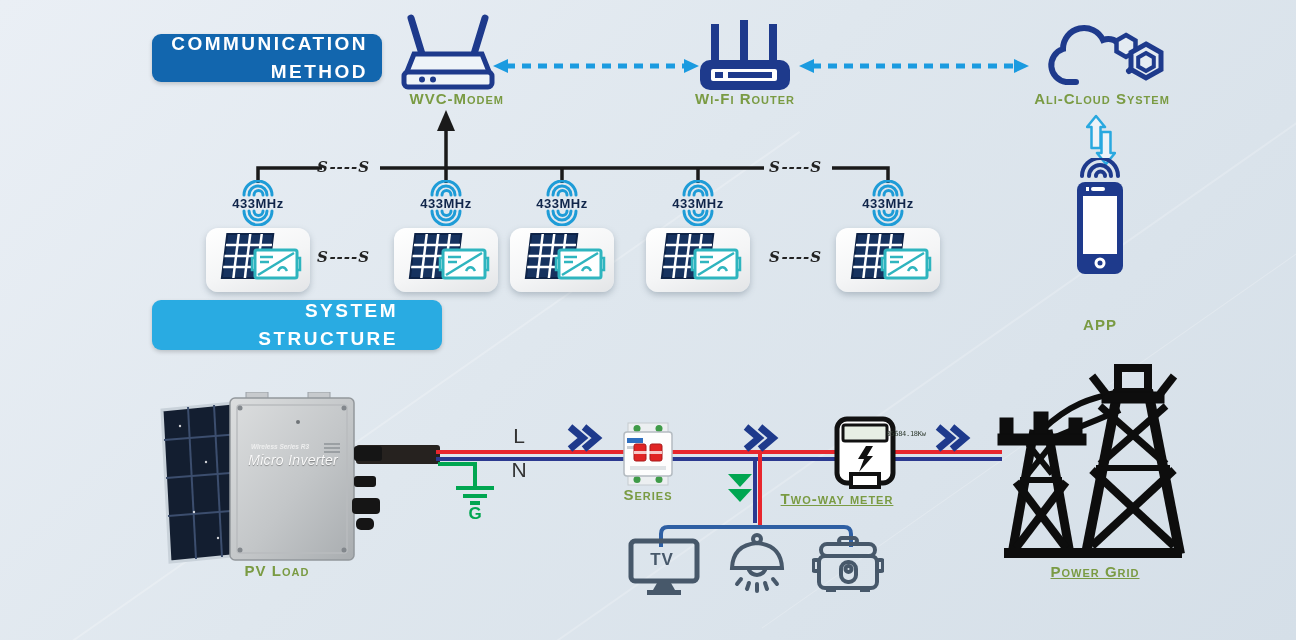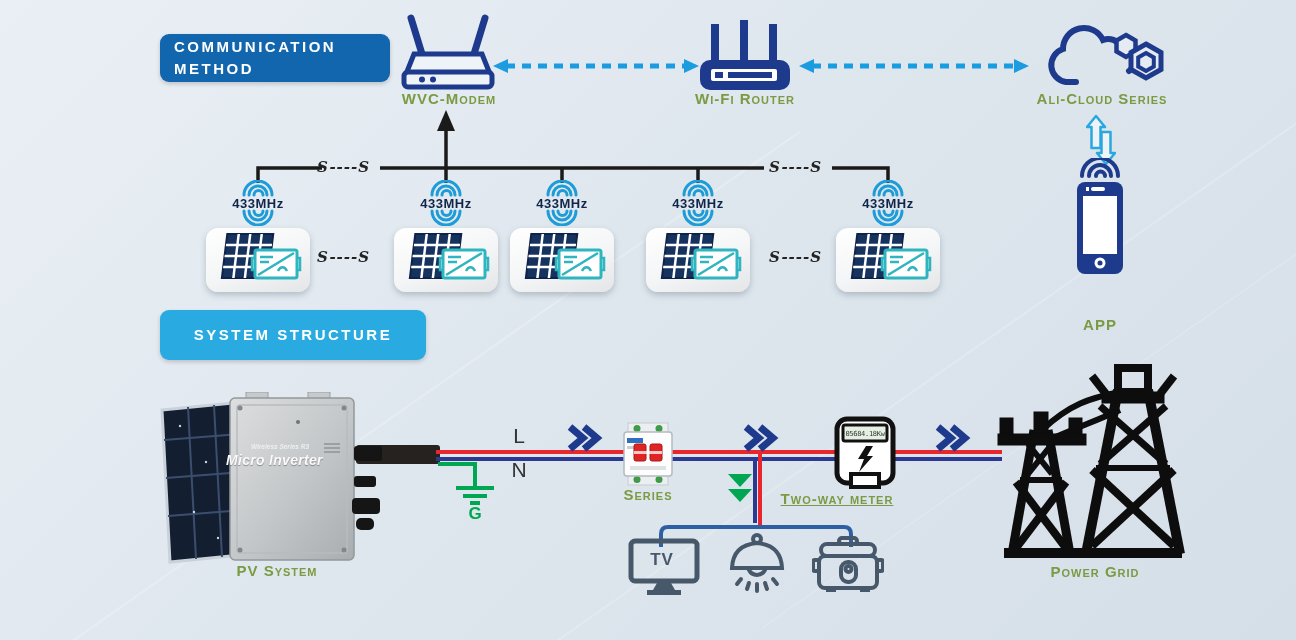--- a/index.html
+++ b/index.html
@@ -1,38 +1,38 @@
 <!DOCTYPE html>
 <html><head>
 <meta charset="utf-8">
 <style>
   html,body{margin:0;padding:0;}
   body{width:1296px;height:640px;overflow:hidden;font-family:"Liberation Sans",sans-serif;}
   #canvas{position:relative;width:1296px;height:640px;overflow:hidden;
     background:linear-gradient(135deg,#eaeff5 0%,#dfe7ee 45%,#d5dfe8 100%);}
   .streak{position:absolute;background:rgba(255,255,255,.45);pointer-events:none;}
   .abs{position:absolute;}
-  .badge{position:absolute;display:flex;align-items:center;justify-content:center;text-align:left;
-    color:#fff;font-weight:bold;letter-spacing:2.5px;font-size:15px;line-height:1.45;border-radius:9px;
-    box-shadow:0 2px 4px rgba(0,0,0,.18);margin-left:8px;}
+  .badge{position:absolute;display:flex;align-items:center;justify-content:center;text-align:right;
+    color:#fff;font-weight:bold;letter-spacing:2.5px;font-size:19px;line-height:1.45;border-radius:9px;
+    box-shadow:0 2px 4px rgba(0,0,0,.18);}
   .badge-dark{background:#1266AE;}
   .badge-light{background:#29ABE2;}
   .glabel{position:absolute;color:#7A9B43;font-weight:bold;font-variant:small-caps;
     font-size:15px;letter-spacing:1px;text-align:center;white-space:nowrap;}
   .slink{position:absolute;font-family:"DejaVu Serif",serif;font-style:italic;font-weight:bold;
     font-size:15px;color:#222;text-align:left;letter-spacing:1px;white-space:nowrap;}
   .freq{position:absolute;font-size:13px;font-weight:bold;color:#10254A;text-align:center;letter-spacing:.5px;}
   .pvcard{position:absolute;top:228px;width:104px;height:64px;border-radius:12px;
     background:linear-gradient(160deg,#ffffff 0%,#f4f5f6 55%,#e3e5e7 100%);
     box-shadow:0 3px 6px rgba(90,105,120,.35);}
   .lnlabel{position:absolute;font-size:21px;color:#333;text-align:center;}
   .glab{position:absolute;font-size:17px;font-weight:bold;color:#00A651;text-align:center;}
   .invseries{position:absolute;font-size:6.5px;font-style:italic;font-weight:bold;color:#f2f2f2;opacity:.9;text-align:center;}
-  .invname{position:absolute;font-size:14px;font-style:italic;font-weight:bold;color:#fafafa;
-    text-shadow:0 1px 1px rgba(0,0,0,.35);text-align:left;letter-spacing:.3px;}
+  .invname{position:absolute;font-size:14px;font-style:italic;font-weight:normal;color:#fafafa;
+    text-shadow:0 1px 1px rgba(0,0,0,.35);text-align:right;letter-spacing:.3px;}
   .lcdtext{position:absolute;font-family:"DejaVu Sans Mono",monospace;font-size:7px;color:#2e3a2e;
     text-align:center;line-height:14px;letter-spacing:-.3px;}
   .tvtext{position:absolute;font-size:17px;font-weight:bold;color:#47586A;text-align:center;letter-spacing:1px;}
   svg{display:block;}
 </style>
 </head>
 <body>
 
 <div id="canvas">
 
@@ -105,21 +105,21 @@
   <svg class="abs" style="left:398px;top:12px" width="100" height="78" viewBox="0 0 100 78">
     <g stroke="#1E3A8C" fill="none">
       <line x1="24" y1="42" x2="13" y2="6" stroke-width="7" stroke-linecap="round"></line>
       <line x1="76" y1="42" x2="87" y2="6" stroke-width="7" stroke-linecap="round"></line>
       <polygon points="16,42 84,42 92,62 8,62" stroke-width="5" fill="#eef3f8"></polygon>
       <rect x="6" y="60" width="88" height="15" rx="4" stroke-width="5" fill="#eef3f8"></rect>
       <circle cx="24" cy="67.5" r="3" fill="#1E3A8C" stroke="none"></circle>
       <circle cx="35" cy="67.5" r="3" fill="#1E3A8C" stroke="none"></circle>
     </g>
   </svg>
-  <div class="glabel" style="left:384px;top:90px;width:130px;">WVC-Modem</div>
+  <div class="glabel" style="left:374px;top:90px;width:130px;text-align:right;">WVC-Modem</div>
 
   <svg class="abs" style="left:698px;top:18px" width="94" height="74" viewBox="0 0 94 74">
     <g fill="#1E3A8C">
       <rect x="13" y="6" width="8" height="38"></rect>
       <rect x="42" y="2" width="8" height="42"></rect>
       <rect x="71" y="6" width="8" height="38"></rect>
       <rect x="2" y="42" width="90" height="30" rx="10"></rect>
       <rect x="13" y="51" width="66" height="12" rx="2" fill="#ffffff"></rect>
       <rect x="17" y="54" width="8" height="6" fill="#1E3A8C"></rect>
       <rect x="30" y="54" width="44" height="6" fill="#1E3A8C"></rect>
@@ -128,21 +128,21 @@
   <div class="glabel" style="left:680px;top:90px;width:130px;">Wi-Fi Router</div>
 
   <svg class="abs" style="left:1042px;top:18px" width="132" height="70" viewBox="0 0 132 70">
     <path d="M34,64 h-10 a17,17 0 0 1 -3,-33 a21,21 0 0 1 40,-9 a14,14 0 0 1 18,7 a13,13 0 0 1 8,24" stroke="#1E3A8C" stroke-width="6" fill="none" stroke-linecap="round"></path>
     <g stroke="#1E3A8C" fill="#e4ebf2">
       <polygon points="84,17 93.5,22.5 93.5,33.5 84,39 74.5,33.5 74.5,22.5" stroke-width="4.5"></polygon>
       <polygon points="104,26 119,34.5 119,51.5 104,60 89,51.5 89,34.5" stroke-width="5"></polygon>
       <polygon points="104,35 111.8,39.5 111.8,48.5 104,53 96.2,48.5 96.2,39.5" stroke-width="4"></polygon>
     </g>
   </svg>
-  <div class="glabel" style="left:1022px;top:90px;width:160px;">Ali-Cloud Series</div>
+  <div class="glabel" style="left:1022px;top:90px;width:160px;">Ali-Cloud System</div>
 
   <svg class="abs" style="left:1086px;top:114px" width="30" height="52" viewBox="0 0 30 52">
     <g stroke="#29A8DF" stroke-width="2.5" fill="#eef3f8" stroke-linejoin="round">
       <polygon points="10,2 19,13 14.5,13 14.5,34 5.5,34 5.5,13 1,13"></polygon>
       <polygon points="20,50 11,39 15.5,39 15.5,18 24.5,18 24.5,39 29,39"></polygon>
     </g>
   </svg>
 
   <svg class="abs" style="left:1070px;top:158px" width="60" height="120" viewBox="0 0 60 120">
     <g stroke="#1E3A8C" fill="none" stroke-width="4" stroke-linecap="round">
@@ -335,21 +335,21 @@
         <path d="M18,31 A4.5,4.5 0 0 0 27,31"></path>
       </g>
     </svg>
   <div class="freq" style="left:858px;top:196px;width:60px;">433MHz</div>
 
   <div class="slink" style="left:317px;top:158px;width:60px;">S----S</div>
   <div class="slink" style="left:769px;top:158px;width:58px;">S----S</div>
   <div class="slink" style="left:317px;top:248px;width:60px;">S----S</div>
   <div class="slink" style="left:769px;top:248px;width:58px;">S----S</div>
 
-  <div class="badge badge-light" style="left:152px;top:310px;width:202px;height:50px;padding:0 32px;">SYSTEM STRUCTURE</div>
+  <div class="badge badge-light" style="left:152px;top:300px;width:202px;height:50px;padding:0 44px;">SYSTEM STRUCTURE</div>
 
   <svg class="abs" style="left:158px;top:392px" width="228" height="176" viewBox="0 0 228 176">
     <defs>
       <linearGradient id="metal" x1="0" y1="0" x2="1" y2="1">
         <stop offset="0" stop-color="#dcdedf"></stop>
           <stop offset=".55" stop-color="#c3c6c8"></stop>
           <stop offset="1" stop-color="#a9adb0"></stop>
       </linearGradient>
     </defs>
 
@@ -393,21 +393,21 @@
 
     <g fill="#151515">
       <rect x="196" y="54" width="28" height="15" rx="3"></rect>
       <rect x="196" y="84" width="22" height="11" rx="3"></rect>
       <rect x="194" y="106" width="28" height="16" rx="4"></rect>
       <rect x="198" y="126" width="18" height="12" rx="5"></rect>
     </g>
   </svg>
   <div class="invseries" style="left:230px;top:443px;width:100px;">Wireless Series R3</div>
   <div class="invname" style="left:226px;top:452px;width:112px;">Micro Inverter</div>
-  <div class="glabel" style="left:217px;top:562px;width:120px;">PV System</div>
+  <div class="glabel" style="left:217px;top:562px;width:120px;">PV Load</div>
 
   <div class="lnlabel" style="left:504px;top:424px;width:30px;">L</div>
   <div class="lnlabel" style="left:504px;top:458px;width:30px;">N</div>
   <div class="glab" style="left:462px;top:504px;width:26px;">G</div>
 
   <svg class="abs" style="left:618px;top:422px" width="60" height="64" viewBox="0 0 60 64">
     <rect x="10" y="1" width="40" height="11" fill="#eceff1" stroke="#c5cbd0"></rect>
     <rect x="10" y="52" width="40" height="11" fill="#eceff1" stroke="#c5cbd0"></rect>
     <circle cx="19" cy="6.5" r="3.5" fill="#3F9B48"></circle>
       <circle cx="41" cy="6.5" r="3.5" fill="#3F9B48"></circle>
@@ -422,21 +422,21 @@
     <rect x="12" y="44" width="36" height="4" fill="#dfe3e6"></rect>
   </svg>
   <div class="glabel" style="left:612px;top:486px;width:72px;">Series</div>
 
   <svg class="abs" style="left:834px;top:416px" width="62" height="74" viewBox="0 0 62 74">
     <rect x="3" y="3" width="56" height="64" rx="10" fill="#ffffff" stroke="#111111" stroke-width="5"></rect>
     <rect x="9" y="9" width="44" height="16" rx="2" fill="#e7efe4" stroke="#111111" stroke-width="3"></rect>
     <path d="M32,30 L24,43 H30 L25,56 L39,40 H33 L39,30 Z" fill="#111111"></path>
     <rect x="17" y="58" width="28" height="13" fill="#ffffff" stroke="#111111" stroke-width="4"></rect>
   </svg>
-  <div class="lcdtext" style="left:844px;top:427px;width:42px;height:14px;">05684.18Kw</div>
+  <div class="lcdtext" style="left:844px;top:427px;width:42px;height:14px;padding-left:41px;">05684.18Kw</div>
   <div class="glabel" style="left:772px;top:490px;width:130px;text-decoration:underline;">Two-way meter</div>
 
   <svg class="abs" style="left:628px;top:538px" width="76" height="58" viewBox="0 0 76 58">
     <rect x="3" y="3" width="66" height="40" rx="4" fill="none" stroke="#47586A" stroke-width="5"></rect>
     <polygon points="29,45 43,45 47,52 25,52" fill="#47586A"></polygon>
     <rect x="19" y="52" width="34" height="5" fill="#47586A"></rect>
   </svg>
   <div class="tvtext" style="left:640px;top:550px;width:44px;">TV</div>
 
   <svg class="abs" style="left:726px;top:532px" width="62" height="64" viewBox="0 0 62 64">
@@ -492,15 +492,15 @@
       <line x1="106" y1="106" x2="180" y2="106" stroke-width="6"></line>
       <line x1="110" y1="102" x2="176" y2="44" stroke-width="7"></line>
       <line x1="110" y1="44" x2="176" y2="102" stroke-width="7"></line>
       <rect x="128" y="6" width="30" height="24" stroke-width="8"></rect>
       <rect x="112" y="30" width="62" height="11" fill="#0d0d0d"></rect>
       <line x1="116" y1="32" x2="102" y2="14" stroke-width="8"></line>
       <line x1="170" y1="32" x2="184" y2="14" stroke-width="8"></line>
       <rect x="88" y="186" width="104" height="10" fill="#0d0d0d" stroke="none"></rect>
     </g>
   </svg>
-  <div class="glabel" style="left:1035px;top:563px;width:120px;">Power Grid</div>
+  <div class="glabel" style="left:1035px;top:563px;width:120px;text-decoration:underline;">Power Grid</div>
 
 </div>
 
 </body></html>

